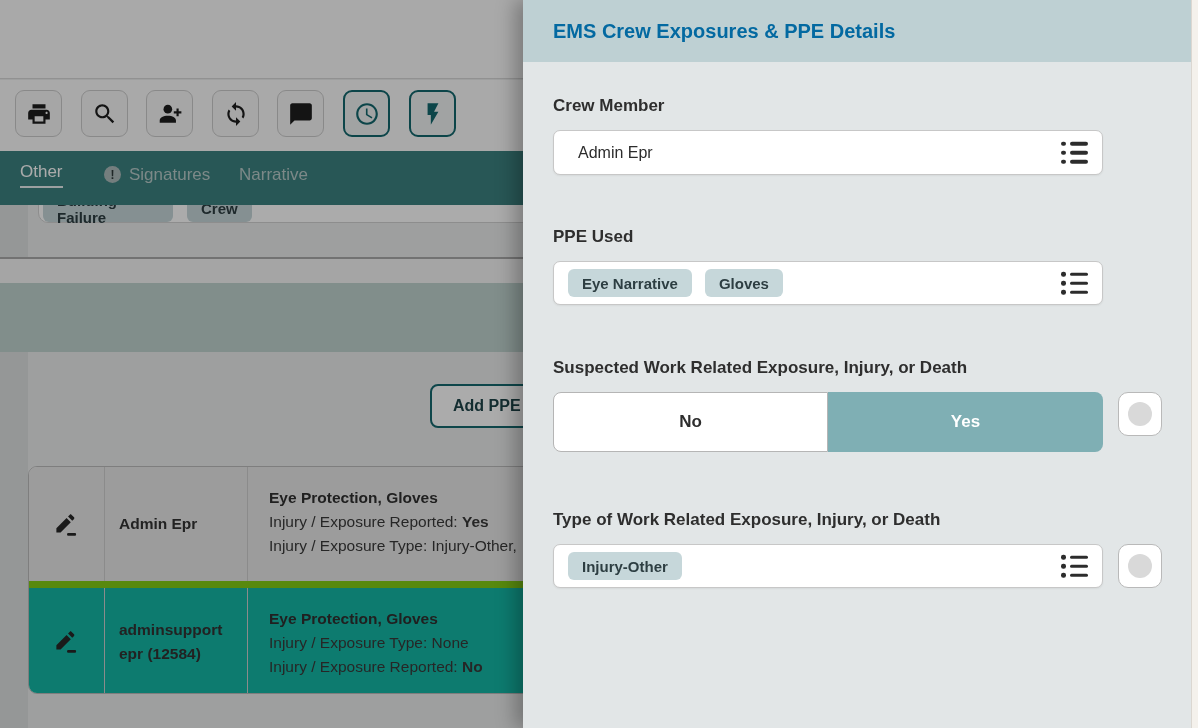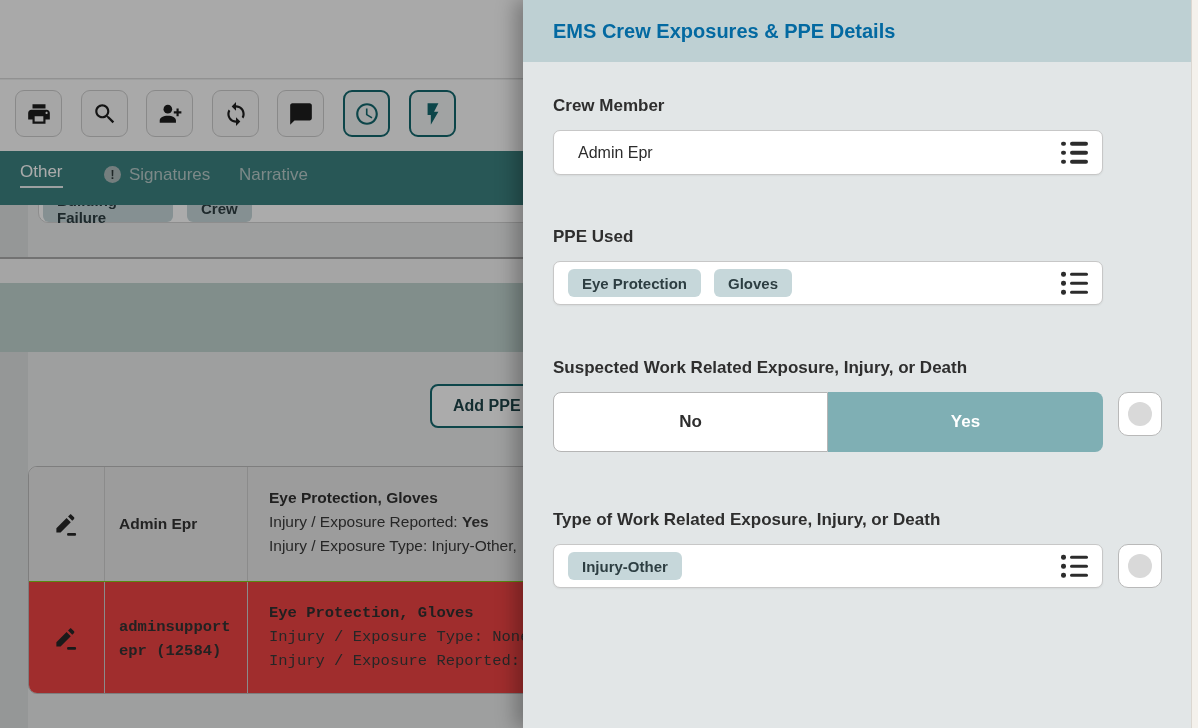--- a/index.html
+++ b/index.html
@@ -49,21 +49,21 @@
     color:#1d4348; font-weight:bold; font-size:16px; text-align:left; padding-left:21px;
     display:flex; align-items:center;
   }
   
   .bg-table {
     position:absolute; left:28px; top:466px; width:712px; height:228px; z-index:2;
     background:#ffffff; border:1px solid #bdbdbd; border-radius:9px; overflow:hidden;
   }
   .t-row { position:absolute; left:0; width:100%; height:114px; display:flex; }
   .t-row.r1 { top:0; background:#e9e9e9; }
-  .t-row.r2 { top:114px; background:#ef4444; border-top:1px solid #84cc16;font-family:Liberation Mono, monospace; }
+  .t-row.r2 { top:114px; background:#14b8a6; border-top:7px solid #84cc16; }
   .t-cell { height:100%; }
   .c-edit { width:76px; border-right:1px solid #cfcfcf; display:flex; align-items:center; justify-content:center; }
   .c-edit svg { width:27px; height:27px; fill:#272727; }
   .c-name { width:143px; border-right:1px solid #cfcfcf; display:flex; align-items:center; padding:0 14px;
             font-size:15.5px; font-weight:bold; color:#333; line-height:24px; }
   .c-detail { flex:1; padding:19px 0 0 21px; font-size:15.5px; color:#3a3a3a; line-height:24px; white-space:nowrap; }
   .c-detail .l1 { font-weight:bold; color:#303030; }
 
   
   .scrim { position:absolute; inset:0; background:rgba(0,0,0,0.33); z-index:5; }
@@ -244,21 +244,21 @@
         <span class="li-row">
             <span class="li-dot"></span>
             <span class="li-bar"></span>
           </span>
       </span>
     </div>
 
     <div class="f-label" style="top:227px">PPE Used</div>
     <div class="f-input" style="top:261px; height:44px;">
       <span class="chip-wrap">
-        <span class="chip">Eye Protection</span>
+        <span class="chip">Eye Narrative</span>
         <span class="chip">Gloves</span>
       </span>
       <span class="list-icon">
         <span class="li-row">
             <span class="li-dot"></span>
             <span class="li-bar"></span>
           </span>
         <span class="li-row">
             <span class="li-dot"></span>
             <span class="li-bar"></span>

